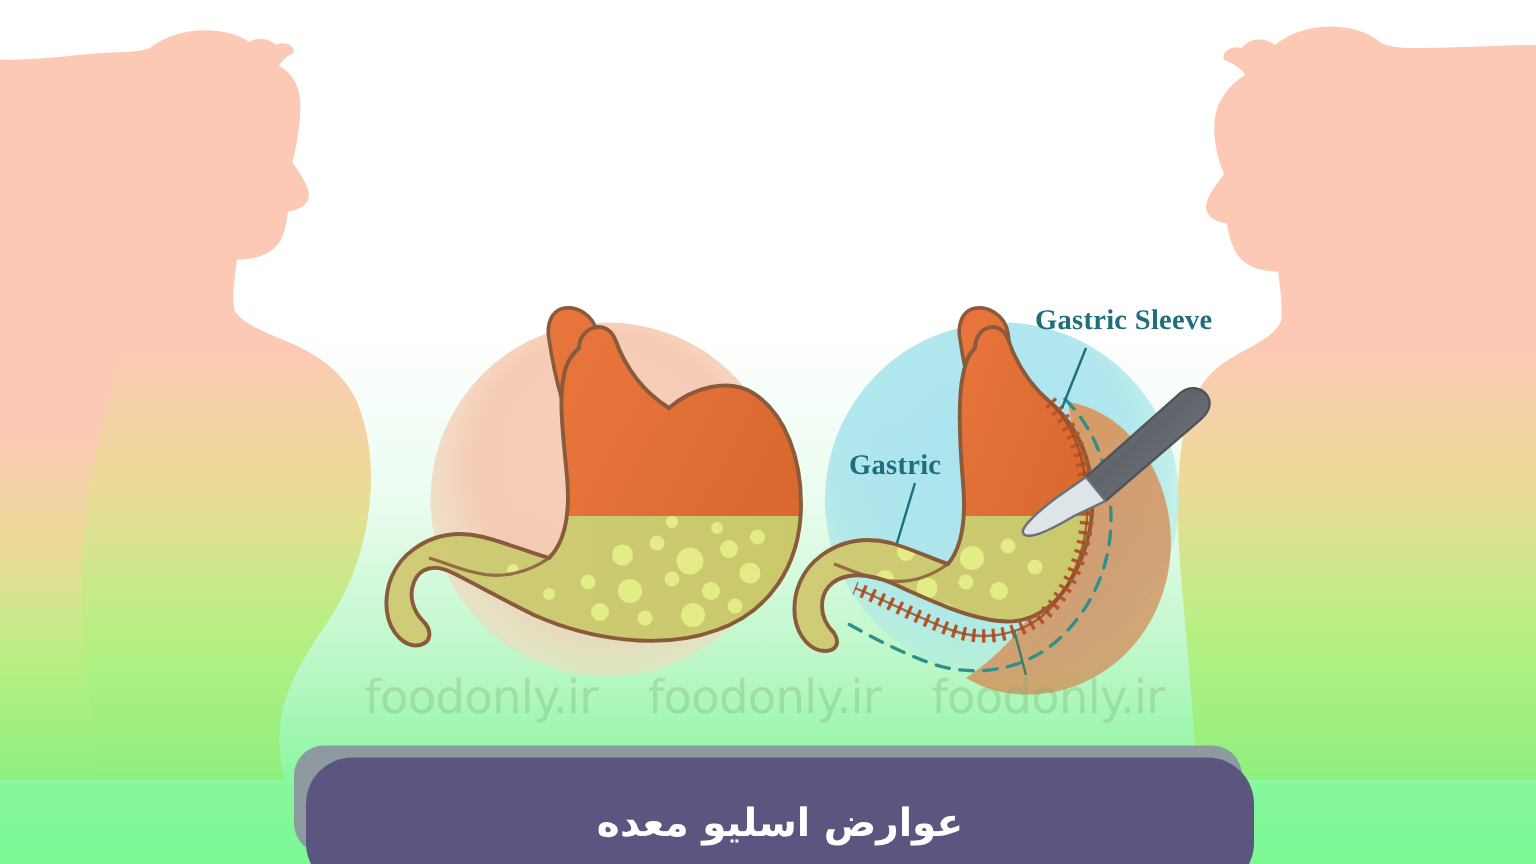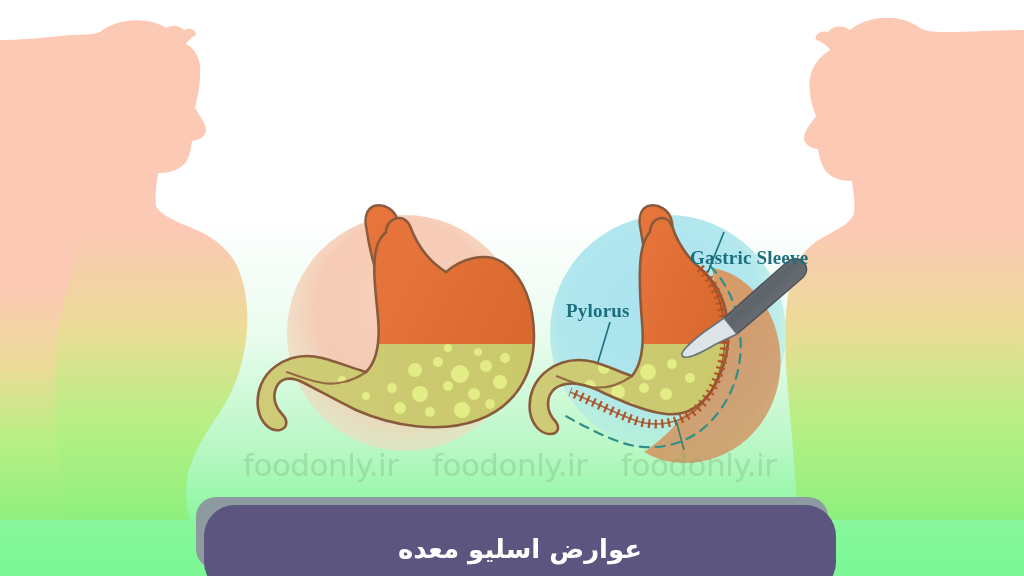--- a/index.html
+++ b/index.html
@@ -24,21 +24,21 @@
     position:absolute;
     font-family:"Liberation Serif", serif;
     font-weight:bold;
     color:#1d6f7e;
     letter-spacing:.2px;
     line-height:1.16;
     white-space:pre;
   }
   #lbl-normal{left:312px;top:285px;font-size:19px;text-align:left;}
   #lbl-pylorus{left:566px;top:300px;font-size:19px;}
-  #lbl-sleeve{left:690px;top:203px;font-size:19px;margin-top:44px;}
+  #lbl-sleeve{left:690px;top:203px;font-size:19px;}
   #lbl-removed{left:598px;top:452px;font-size:15px;color:#3f7f63;text-align:center;width:166px;}
 
   
   .wm{
     position:absolute;top:447px;
     font-family:"DejaVu Sans", sans-serif;
     font-weight:normal;font-size:31px;
     color:rgba(120,170,110,.30);
     letter-spacing:-0.5px;
     white-space:nowrap;
@@ -400,21 +400,21 @@
 
     <line x1="724" y1="232" x2="708" y2="272" stroke="#1d6f7e" stroke-width="1.6"></line>
     <line x1="610" y1="322" x2="598" y2="362" stroke="#1d6f7e" stroke-width="1.6"></line>
     <line x1="684" y1="450" x2="676" y2="420" stroke="#3f7f63" stroke-width="1.6"></line>
   </svg>
 
   <div class="wm" id="wm1">foodonly.ir</div>
   <div class="wm" id="wm2">foodonly.ir</div>
   <div class="wm" id="wm3">foodonly.ir</div>
 
-  <div class="lbl" id="lbl-pylorus">Pylorus</div>
+  <div class="lbl" id="lbl-pylorus">Gastric</div>
   <div class="lbl" id="lbl-sleeve">Gastric Sleeve</div>
 
   <div id="banner-shadow"></div>
   <div id="banner">
     <span id="banner-text">عوارض اسلیو معده</span>
   </div>
 
 </div>
 
 </body></html>

